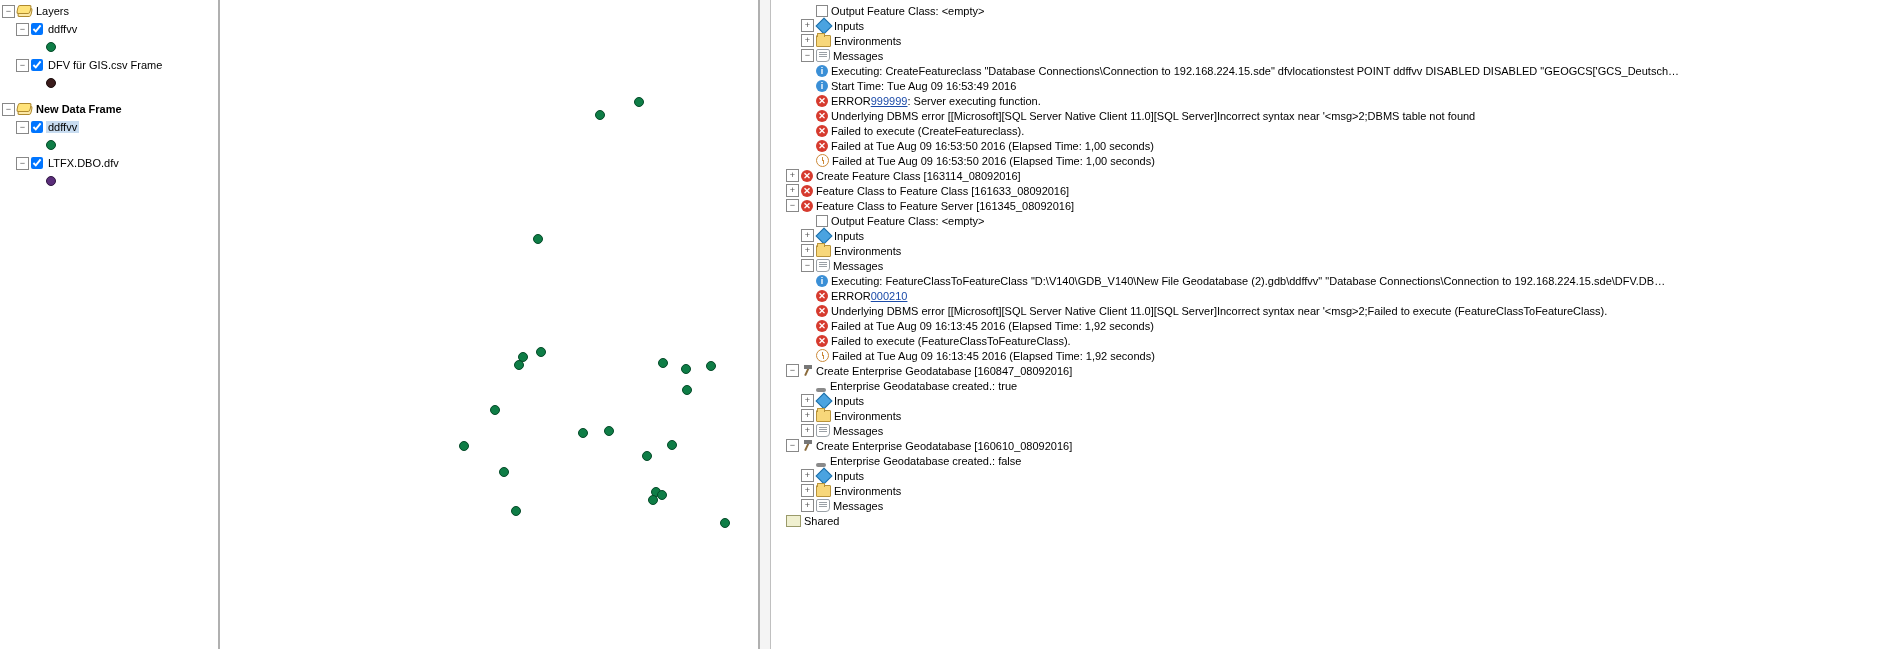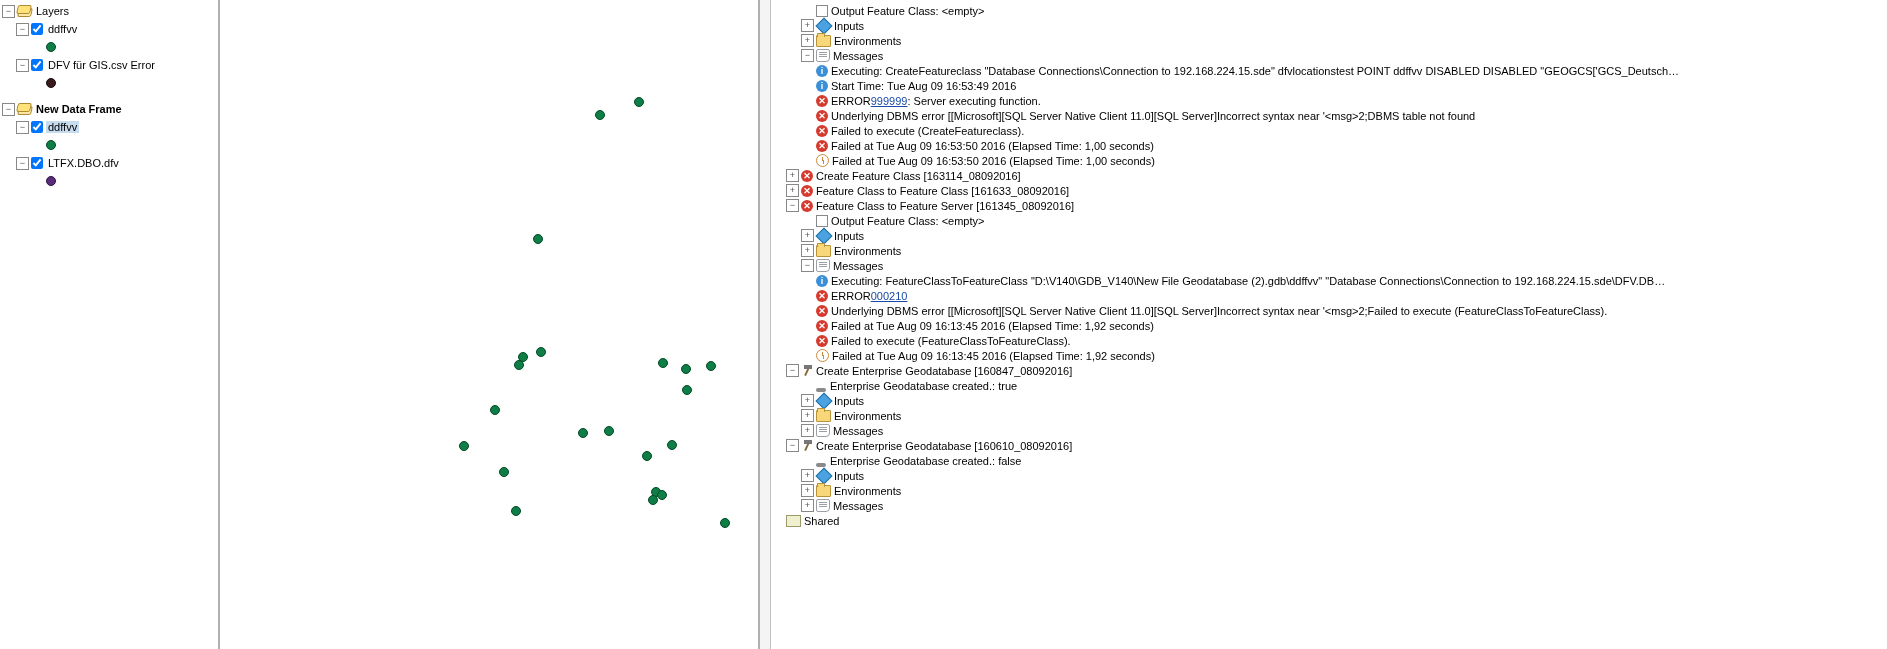--- a/index.html
+++ b/index.html
@@ -72,21 +72,21 @@
         <span class="sp"></span>
           <span class="sp"></span>
           <span class="sp"></span>
         <span class="pt-sym pt-green"></span>
       </div>
 
       <div class="toc-row">
         <span class="sp"></span>
         <span class="tw">−</span>
         <input type="checkbox" class="cb" checked="" style="">
-        <span class="lbl">DFV für GIS.csv Error</span>
+        <span class="lbl">DFV für GIS.csv Frame</span>
       </div>
       <div class="toc-row">
         <span class="sp"></span>
           <span class="sp"></span>
           <span class="sp"></span>
         <span class="pt-sym pt-dark"></span>
       </div>
 
       <div style="height:8px"></div>
 

